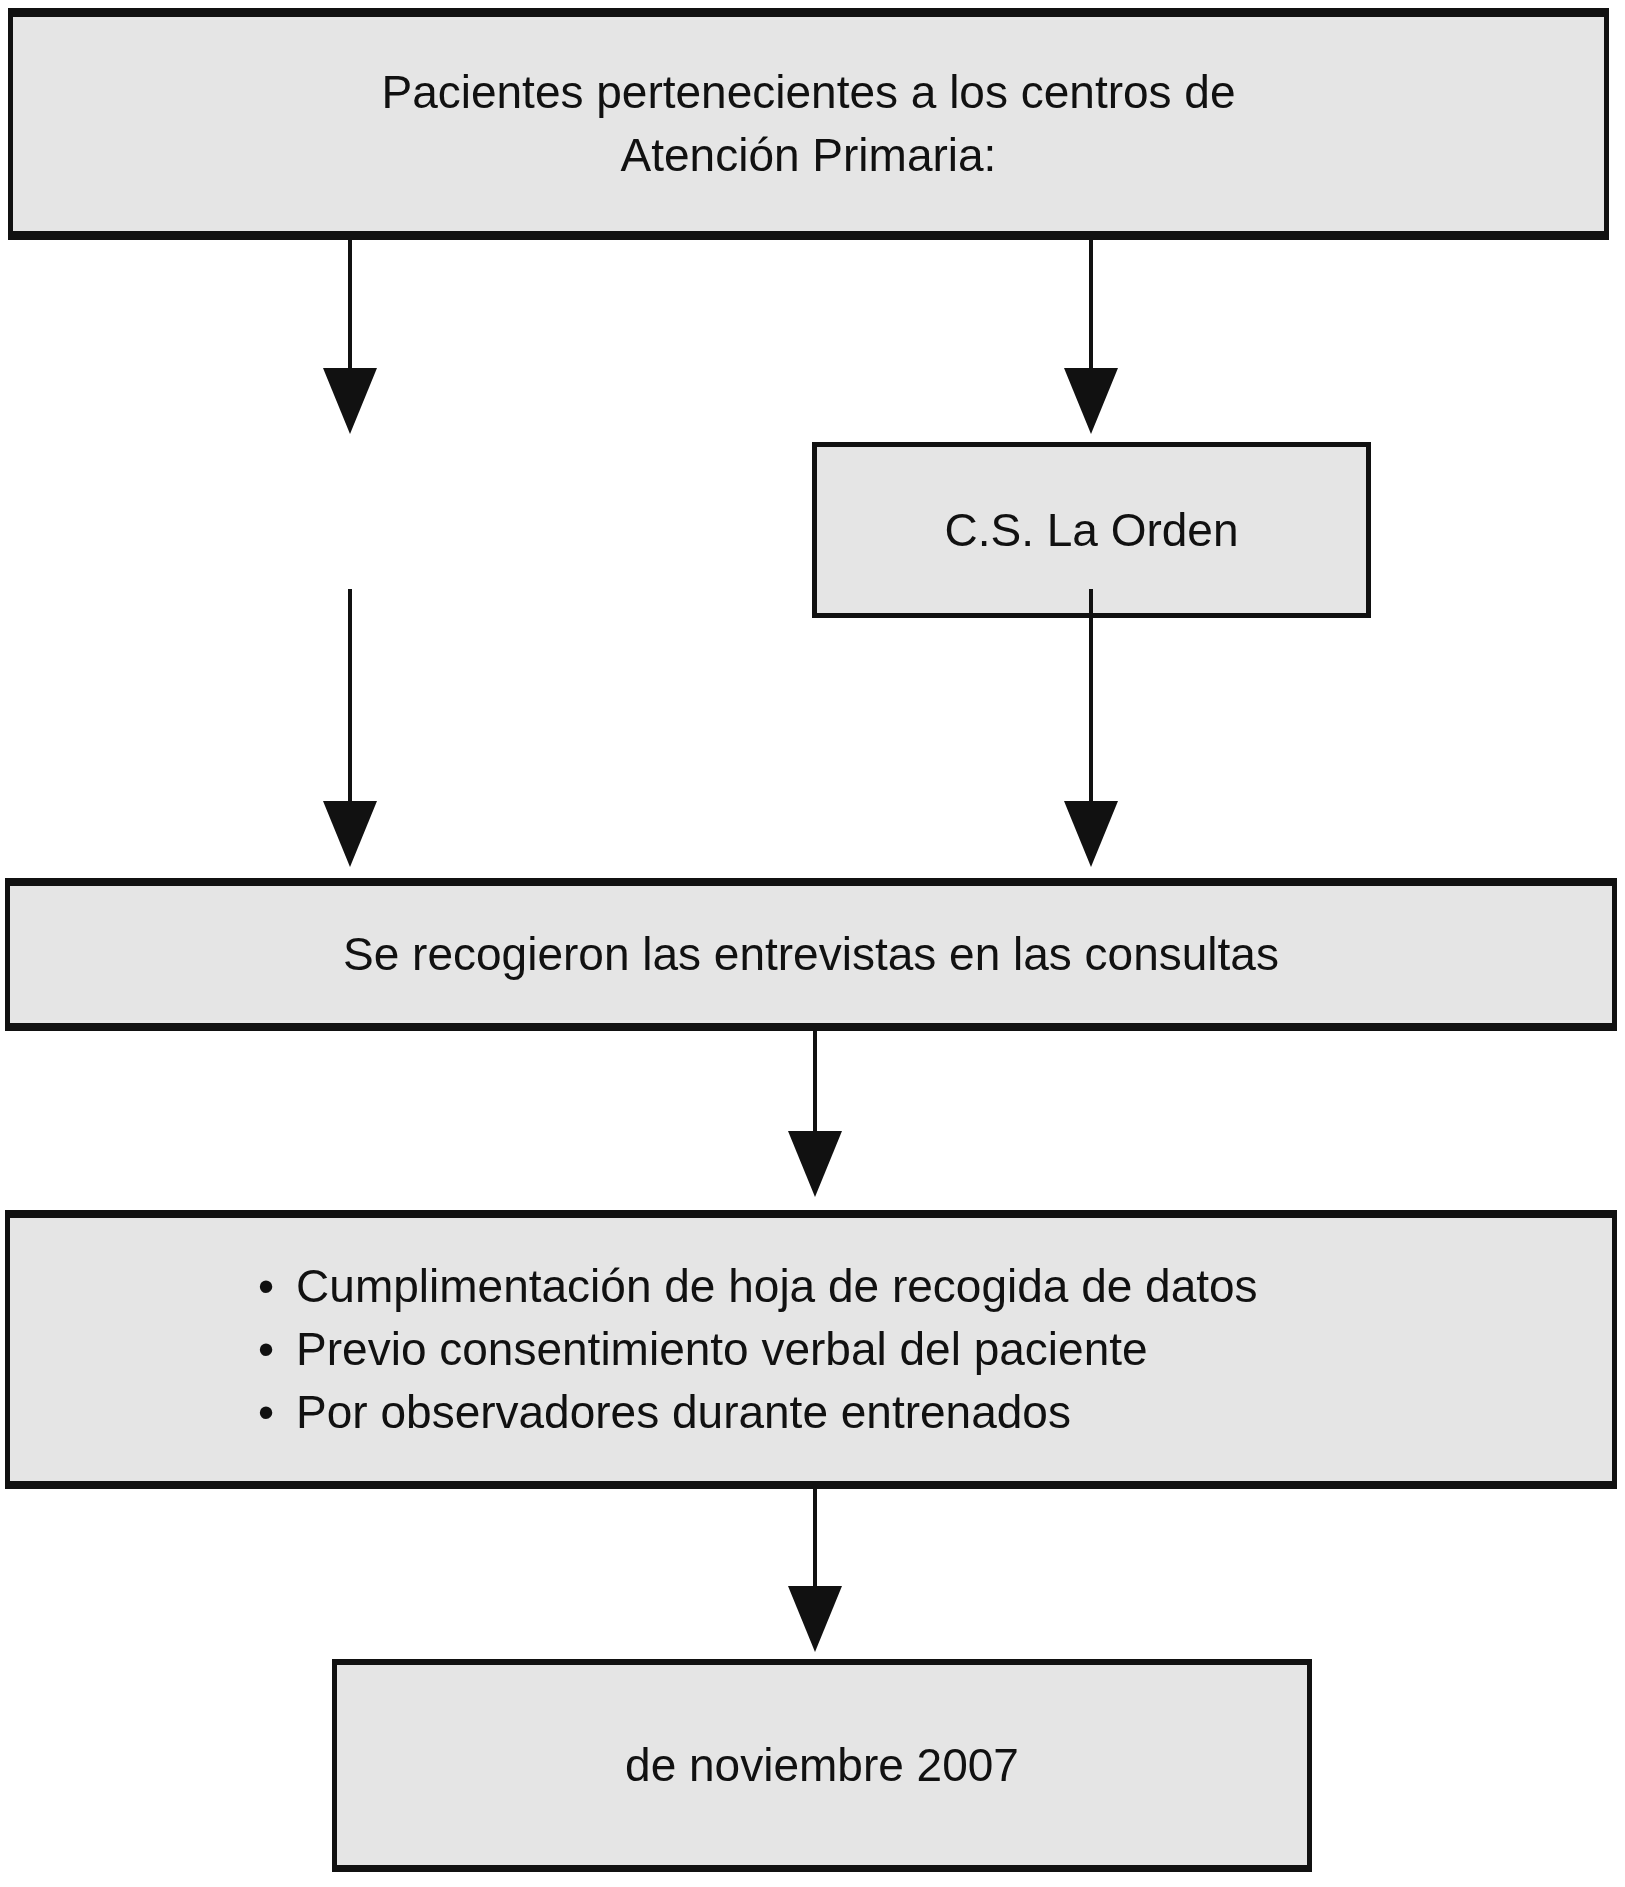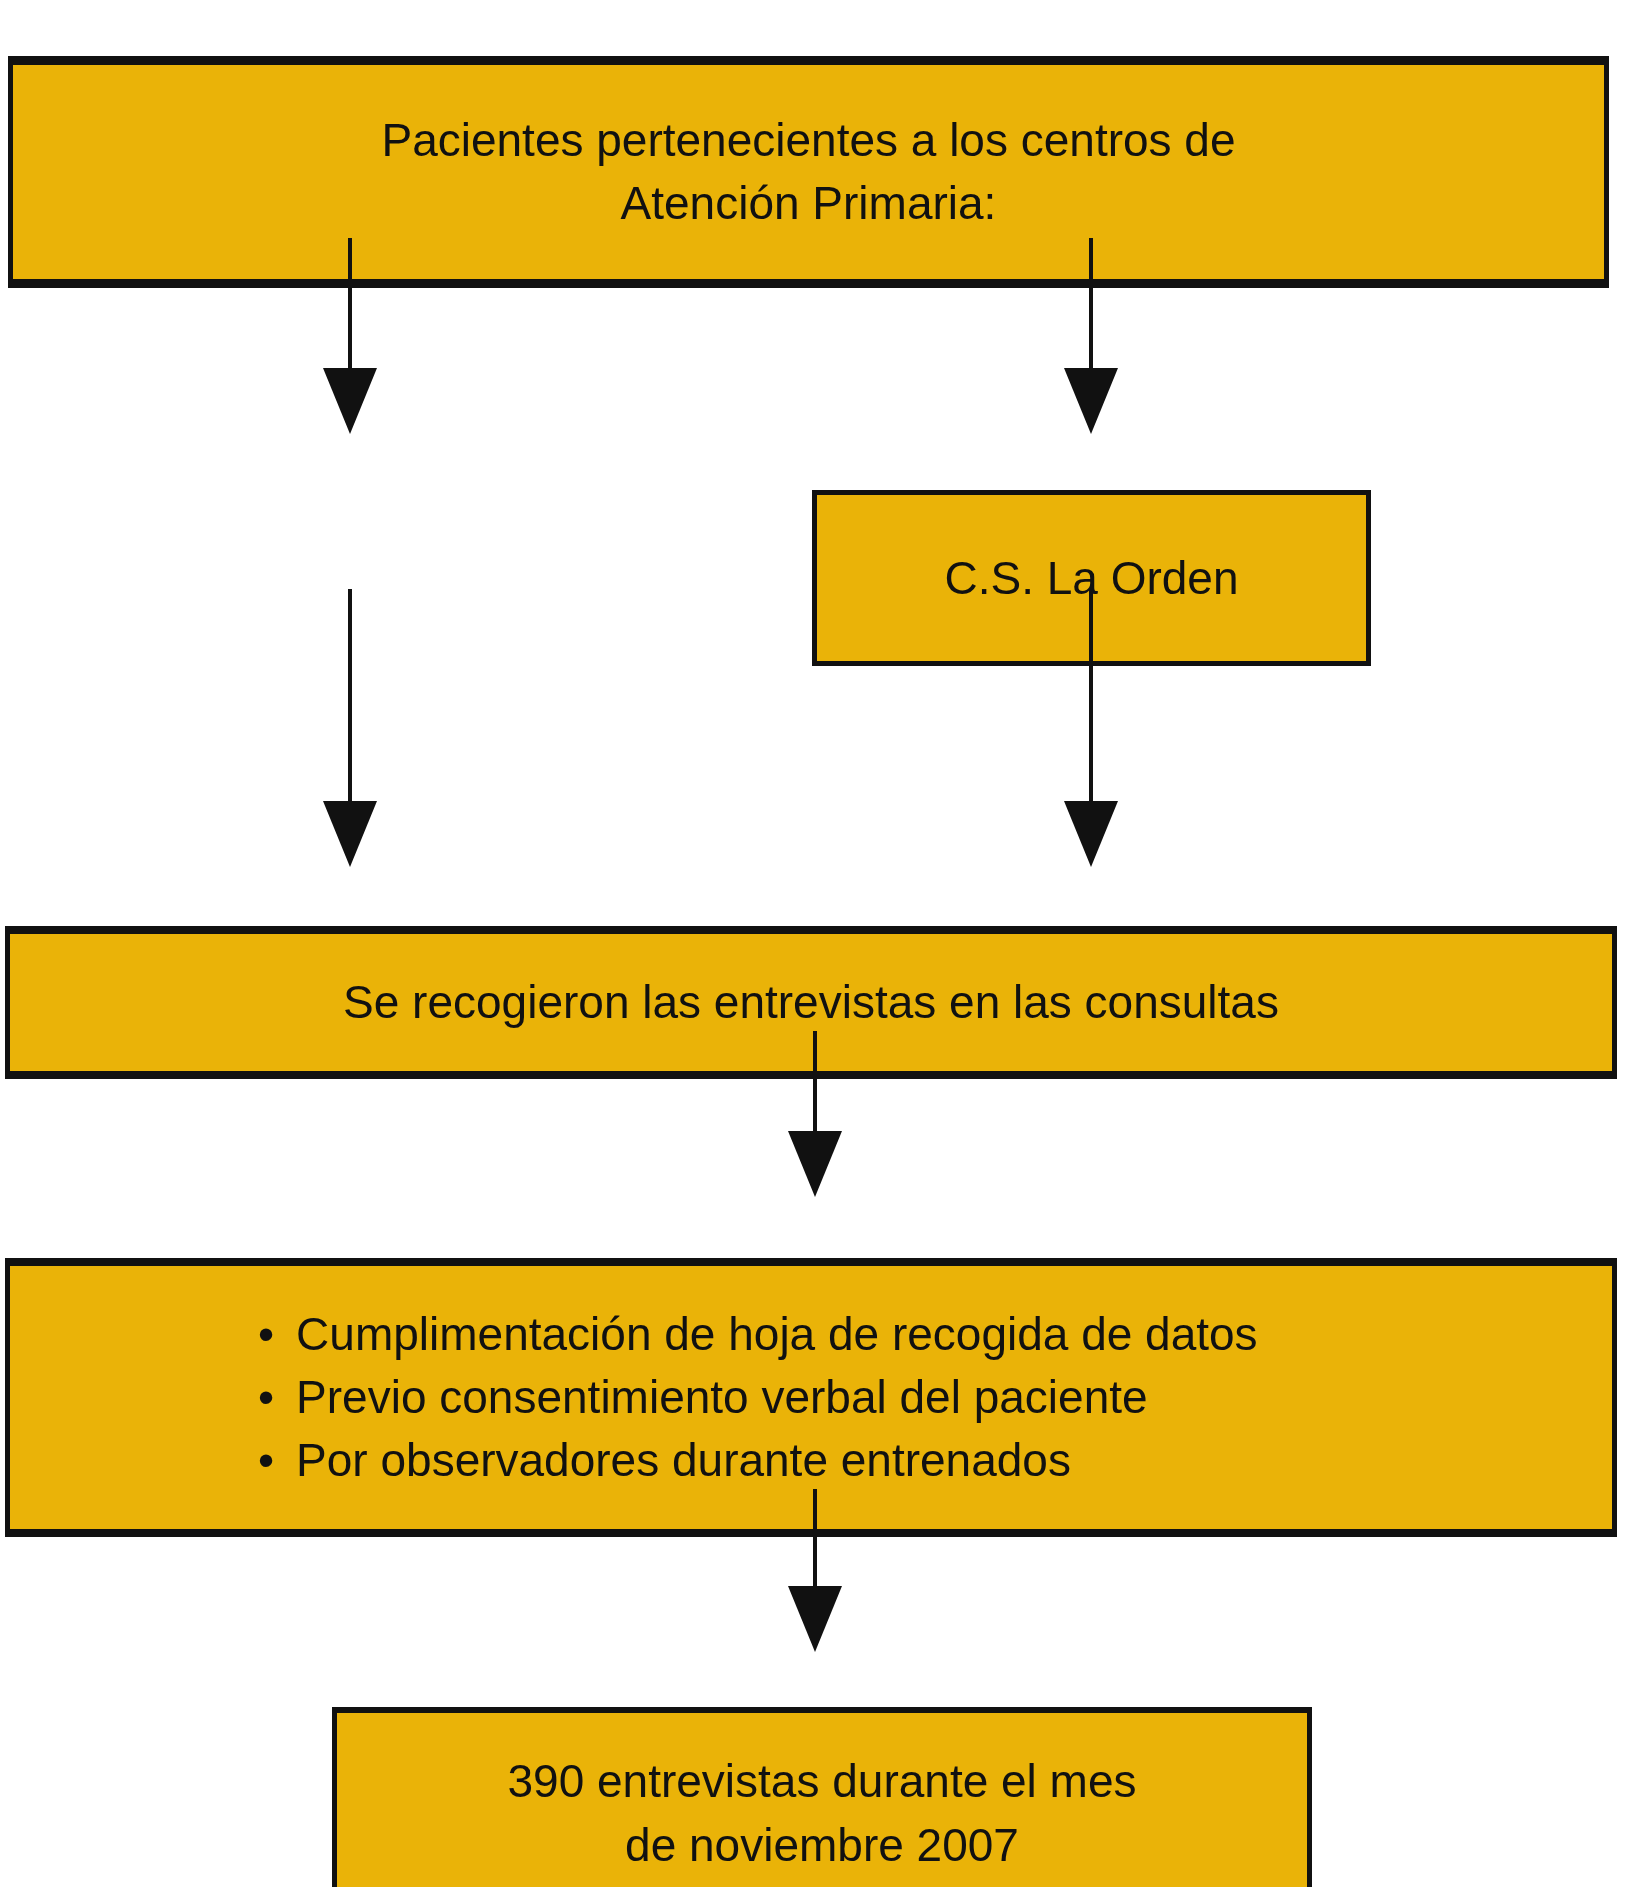--- a/index.html
+++ b/index.html
@@ -13,29 +13,28 @@
     height: 1887px;
     background: #ffffff;
     font-family: "Liberation Sans", sans-serif;
     color: #111111;
     overflow: hidden;
   }
   .box {
     position: absolute;
     box-sizing: border-box;
     border: 5px solid #111111;
-    background: #eab308;
+    background: #e5e5e5;
     display: flex;
     flex-direction: column;
     justify-content: center;
     align-items: center;
     text-align: center;
     font-size: 46px;
     line-height: 63px;
-    margin-top: 48px;
   }
   .box--thickband {
     border-top-width: 9px;
     border-bottom-width: 9px;
   }
   #box-patients {
     left: 8px; top: 8px; width: 1601px; height: 232px;
   }
   #box-adoratrices {
     left: 80px; top: 442px; width: 541px; height: 147px;
@@ -156,17 +155,16 @@
       <span>Por observadores durante entrenados</span>
     </div>
   </div>
 
   <div class="arrow" id="arrow-f">
     <div class="arrow-line"></div>
     <div class="arrow-head"></div>
   </div>
 
   <div class="box" id="box-result">
-    <div>390 entrevistas durante el mes</div>
     <div>de noviembre 2007</div>
   </div>
 
 </div>
 
 </body></html>

